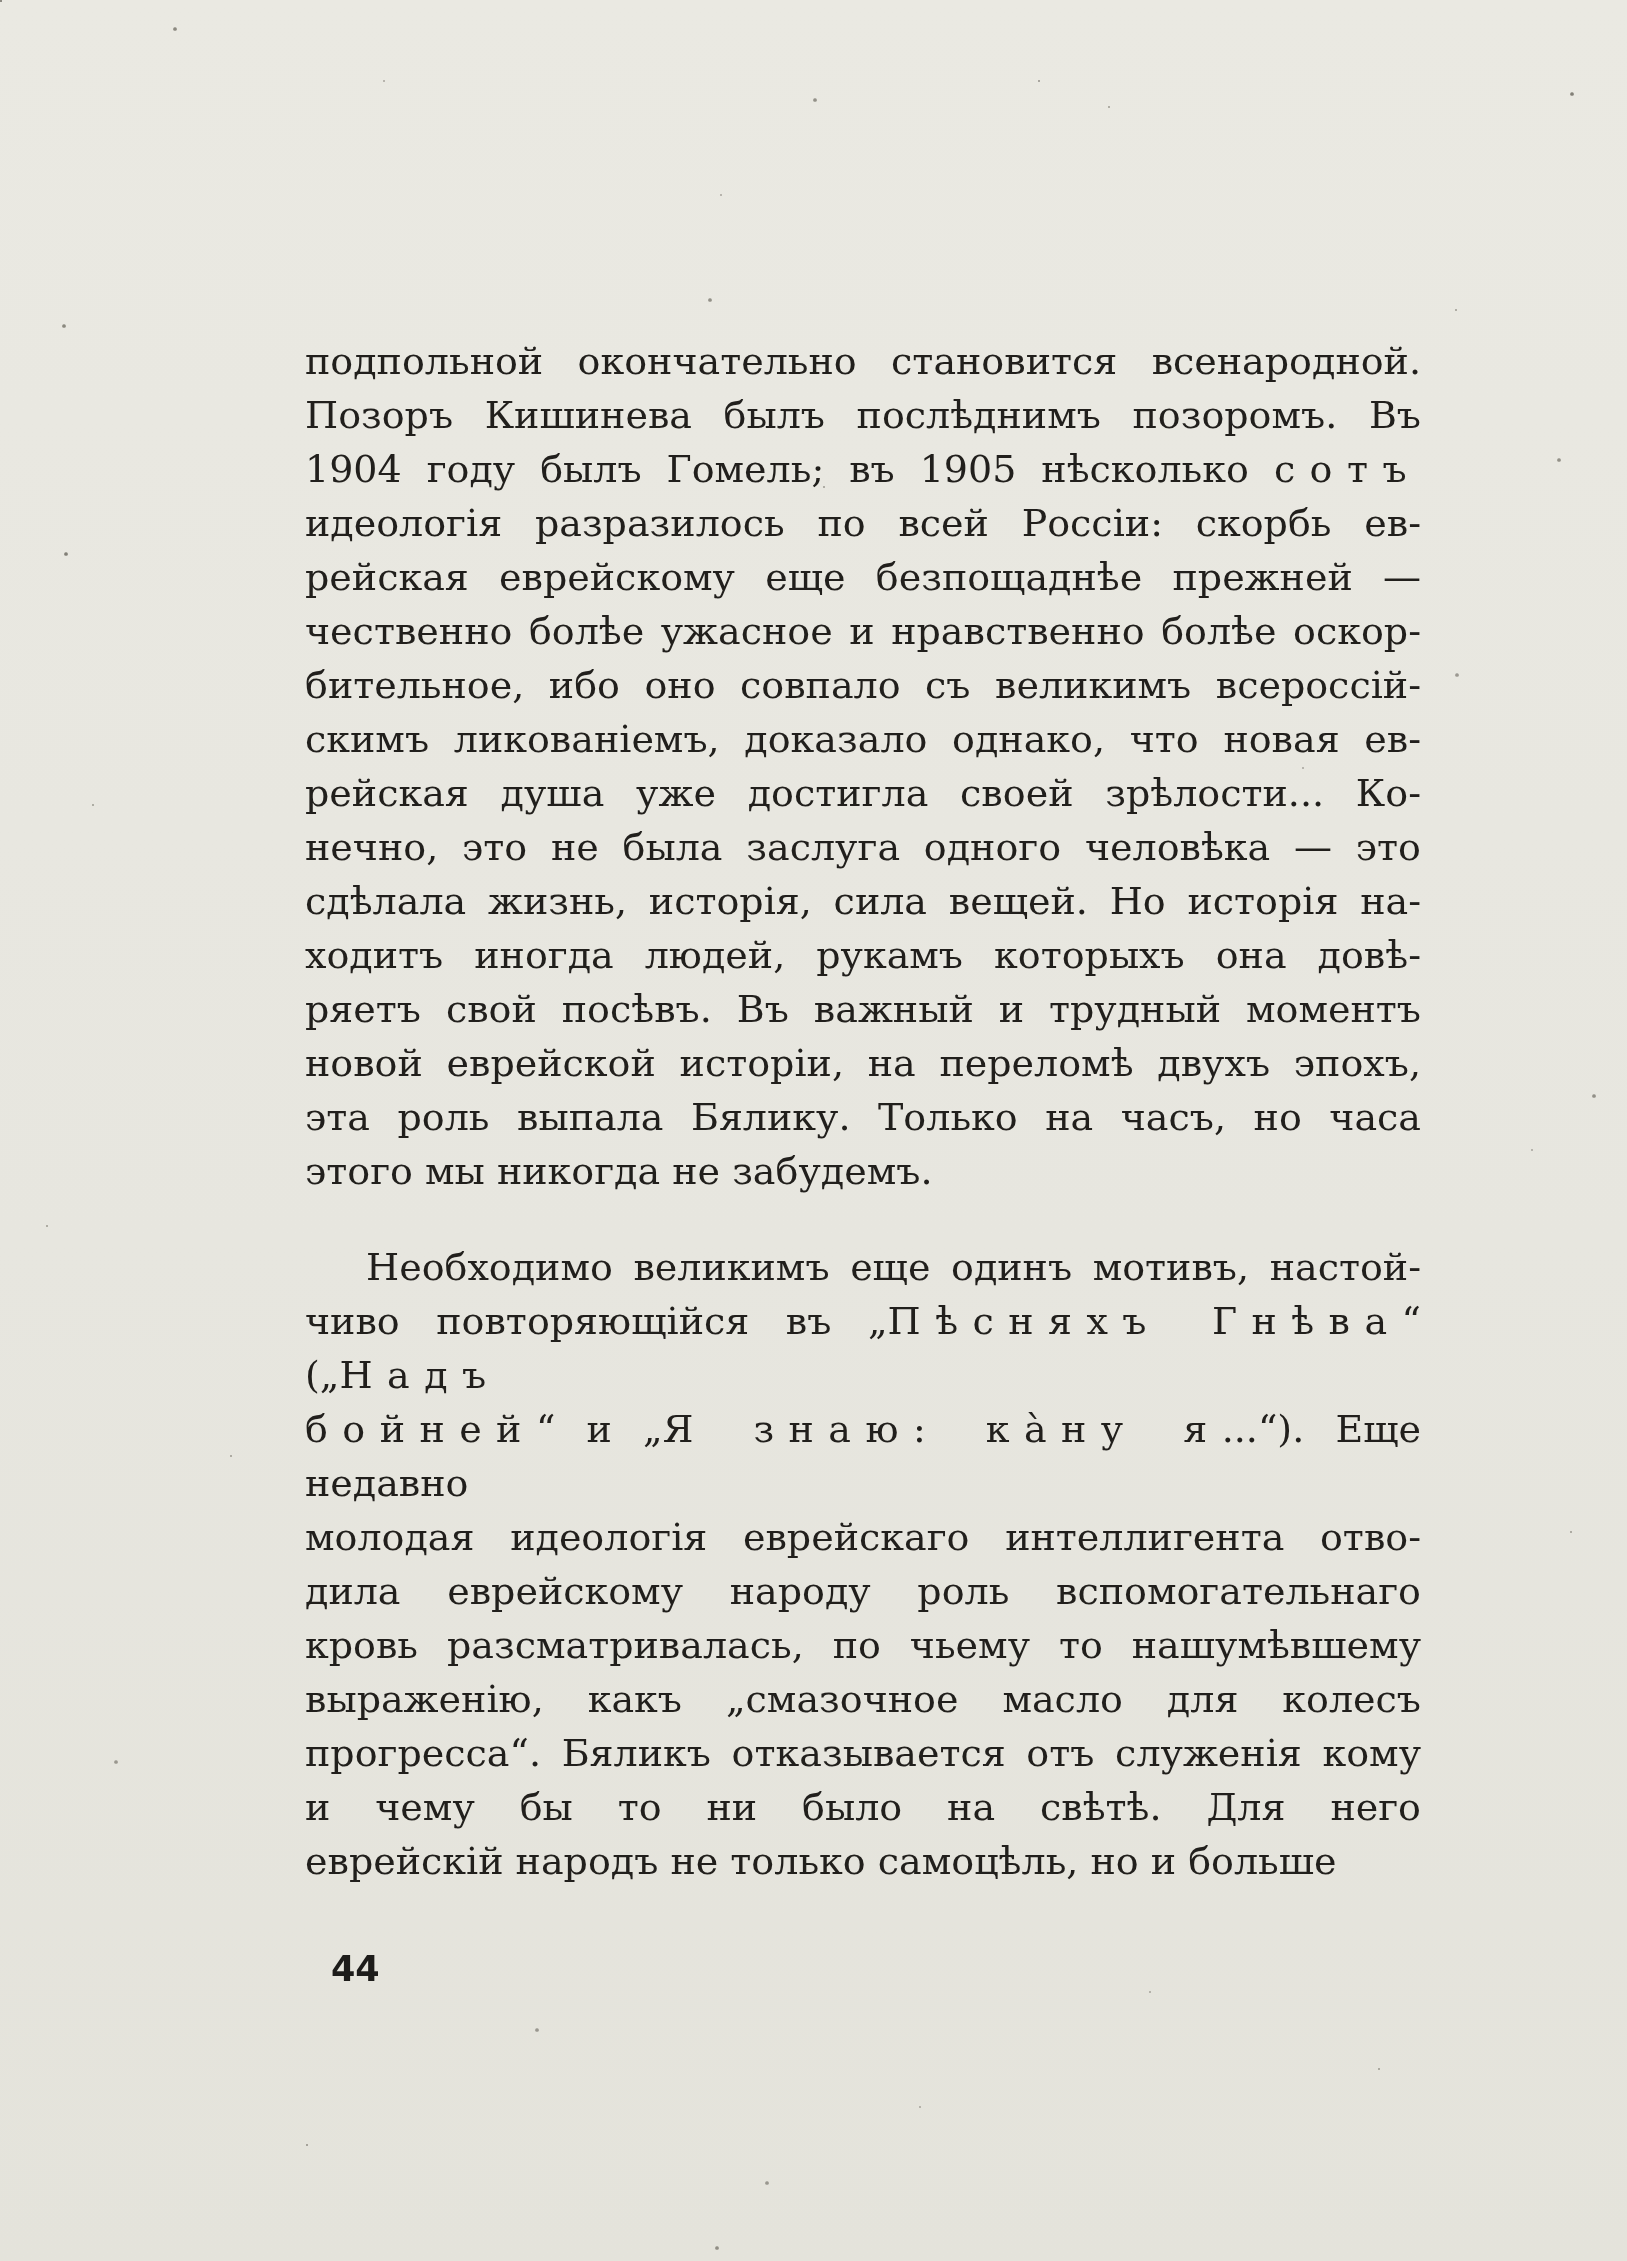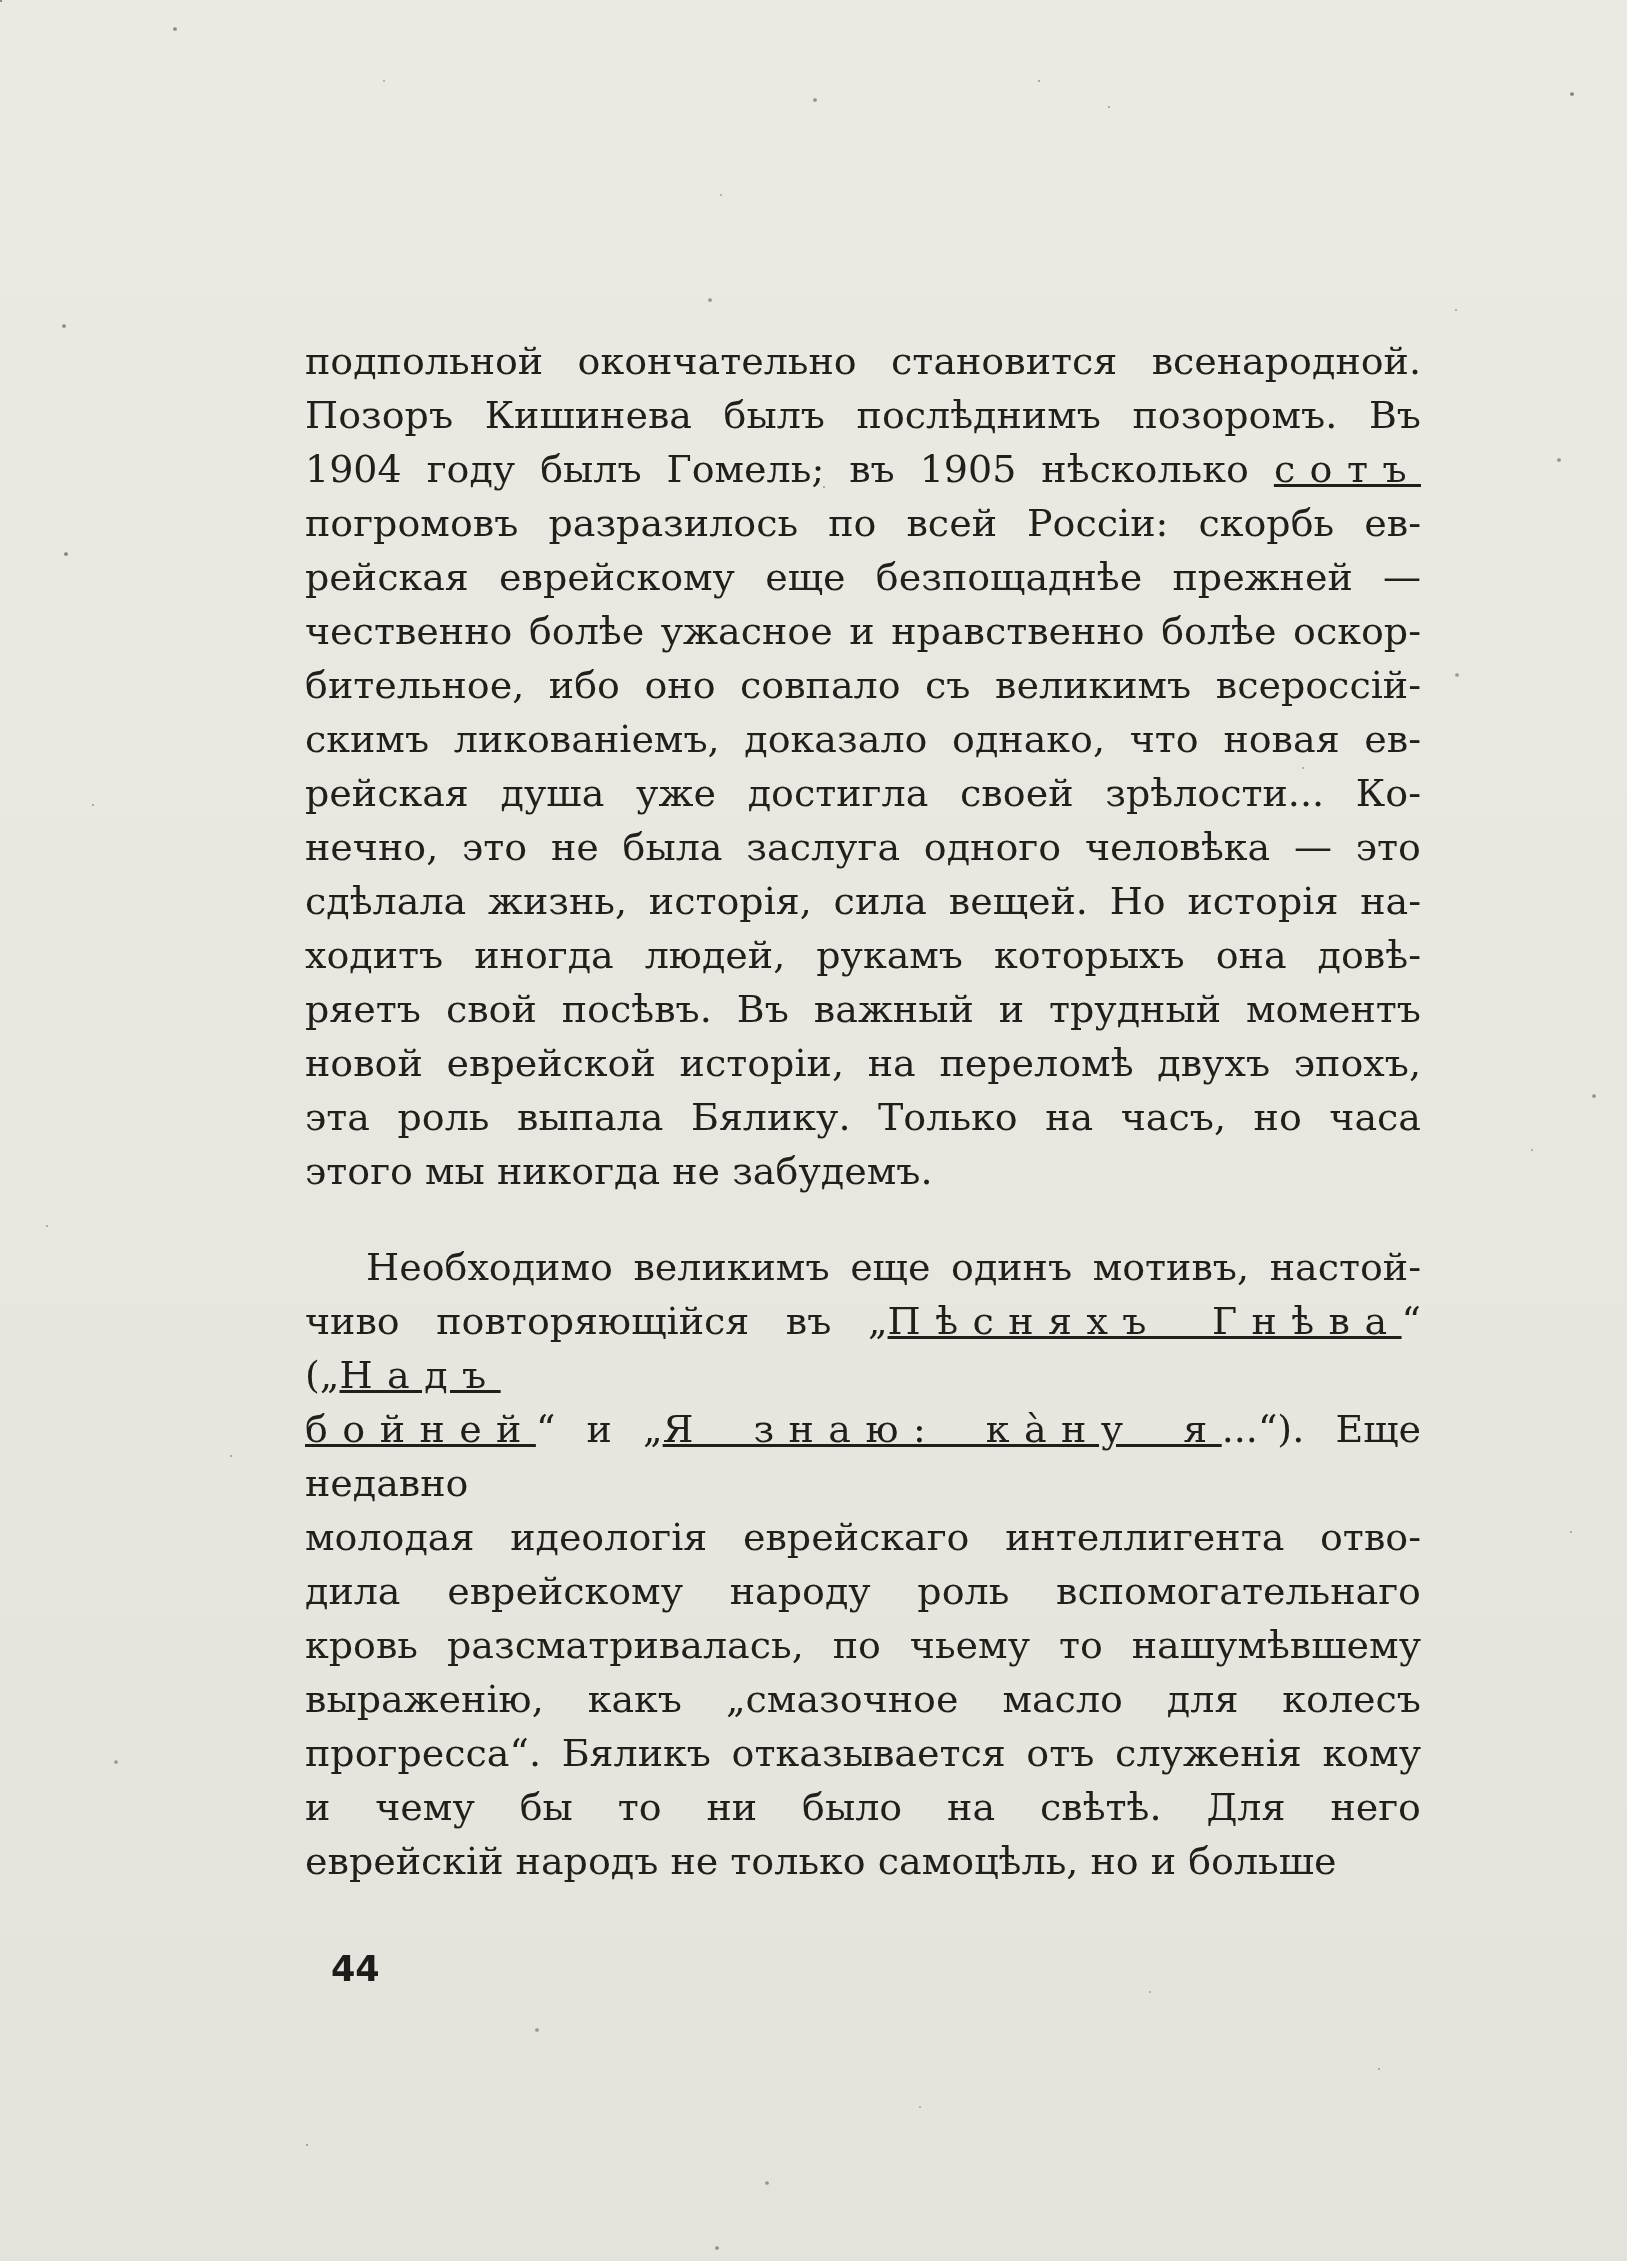--- a/index.html
+++ b/index.html
@@ -21,21 +21,21 @@
   }
   .paragraph + .paragraph { margin-top: 42px; }
   .line {
     text-align: justify;
     text-align-last: justify;
     text-justify: inter-word;
     white-space: normal;
   }
   .line.no-just { text-align-last: left; }
   .paragraph.indent-first .line.first { text-indent: 61px; }
-  .sp { letter-spacing: 0.38em; text-decoration: underline; }
+  .sp { letter-spacing: 0.38em; }
   .page-number {
     position: absolute;
     left: 331px; top: 1949px;
     font-family: "DejaVu Sans", sans-serif;
     font-weight: bold;
     font-size: 35px;
     color: #1d1c1a;
     text-align: center;
   }
   
@@ -79,21 +79,21 @@
 </head>
 <body>
 
 <div class="specks"></div>
 
 <div class="page-text">
     <div class="paragraph">
       <div class="line first"><span class="seg">подпольной окончательно становится всенародной.</span></div>
       <div class="line"><span class="seg">Позоръ Кишинева былъ послѣднимъ позоромъ. Въ</span></div>
       <div class="line"><span class="seg">1904 году былъ Гомель; въ 1905 нѣсколько </span><span class="sp">сотъ</span></div>
-      <div class="line"><span class="seg">погромовъ разразилось по всей Россіи: скорбь ев-</span></div>
+      <div class="line"><span class="seg">идеологія разразилось по всей Россіи: скорбь ев-</span></div>
       <div class="line"><span class="seg">рейская еврейскому еще безпощаднѣе прежней —</span></div>
       <div class="line"><span class="seg">чественно болѣе ужасное и нравственно болѣе оскор-</span></div>
       <div class="line"><span class="seg">бительное, ибо оно совпало съ великимъ всероссій-</span></div>
       <div class="line"><span class="seg">скимъ ликованіемъ, доказало однако, что новая ев-</span></div>
       <div class="line"><span class="seg">рейская душа уже достигла своей зрѣлости... Ко-</span></div>
       <div class="line"><span class="seg">нечно, это не была заслуга одного человѣка — это</span></div>
       <div class="line"><span class="seg">сдѣлала жизнь, исторія, сила вещей. Но исторія на-</span></div>
       <div class="line"><span class="seg">ходитъ иногда людей, рукамъ которыхъ она довѣ-</span></div>
       <div class="line"><span class="seg">ряетъ свой посѣвъ. Въ важный и трудный моментъ</span></div>
       <div class="line"><span class="seg">новой еврейской исторіи, на переломѣ двухъ эпохъ,</span></div>

